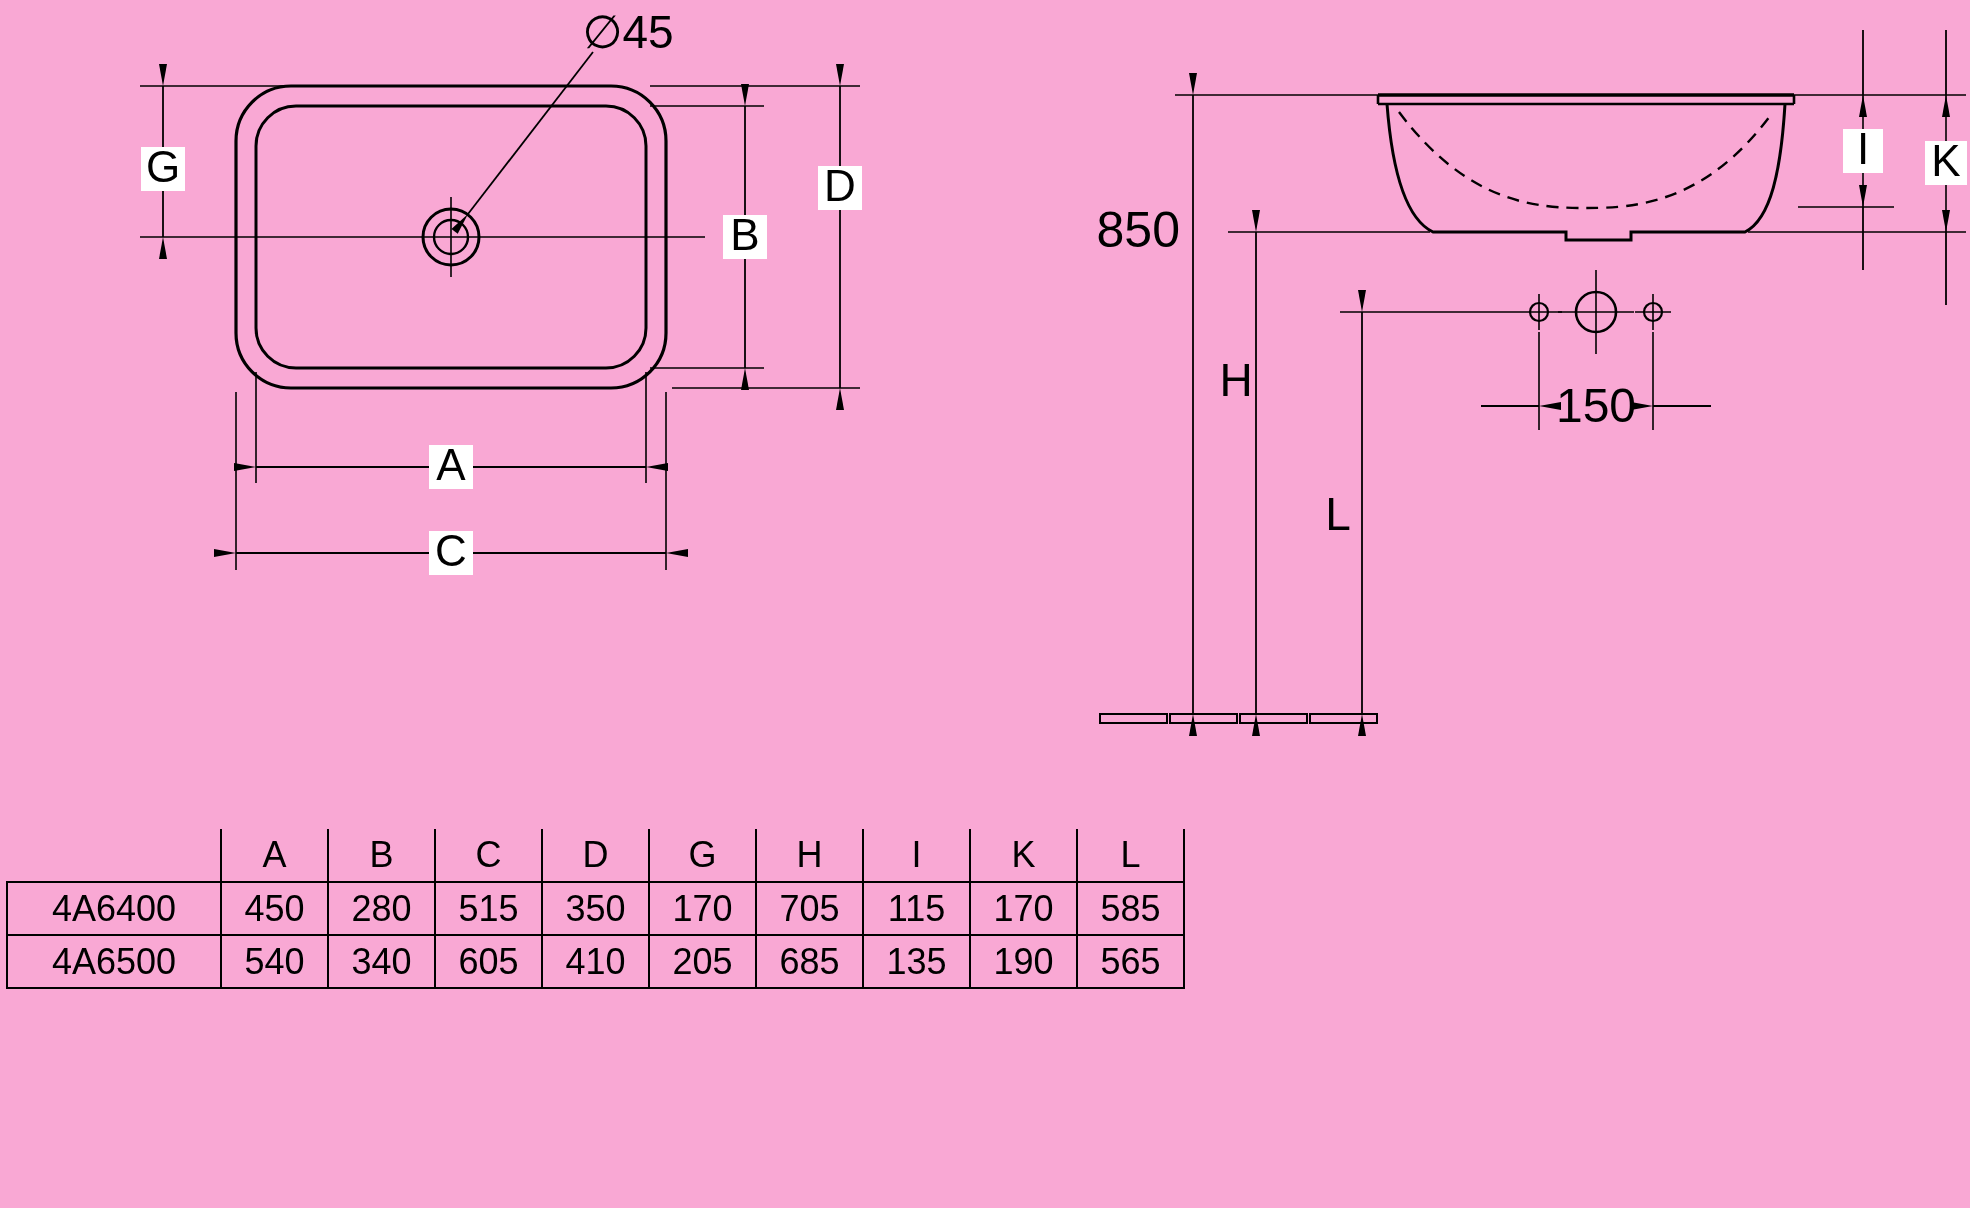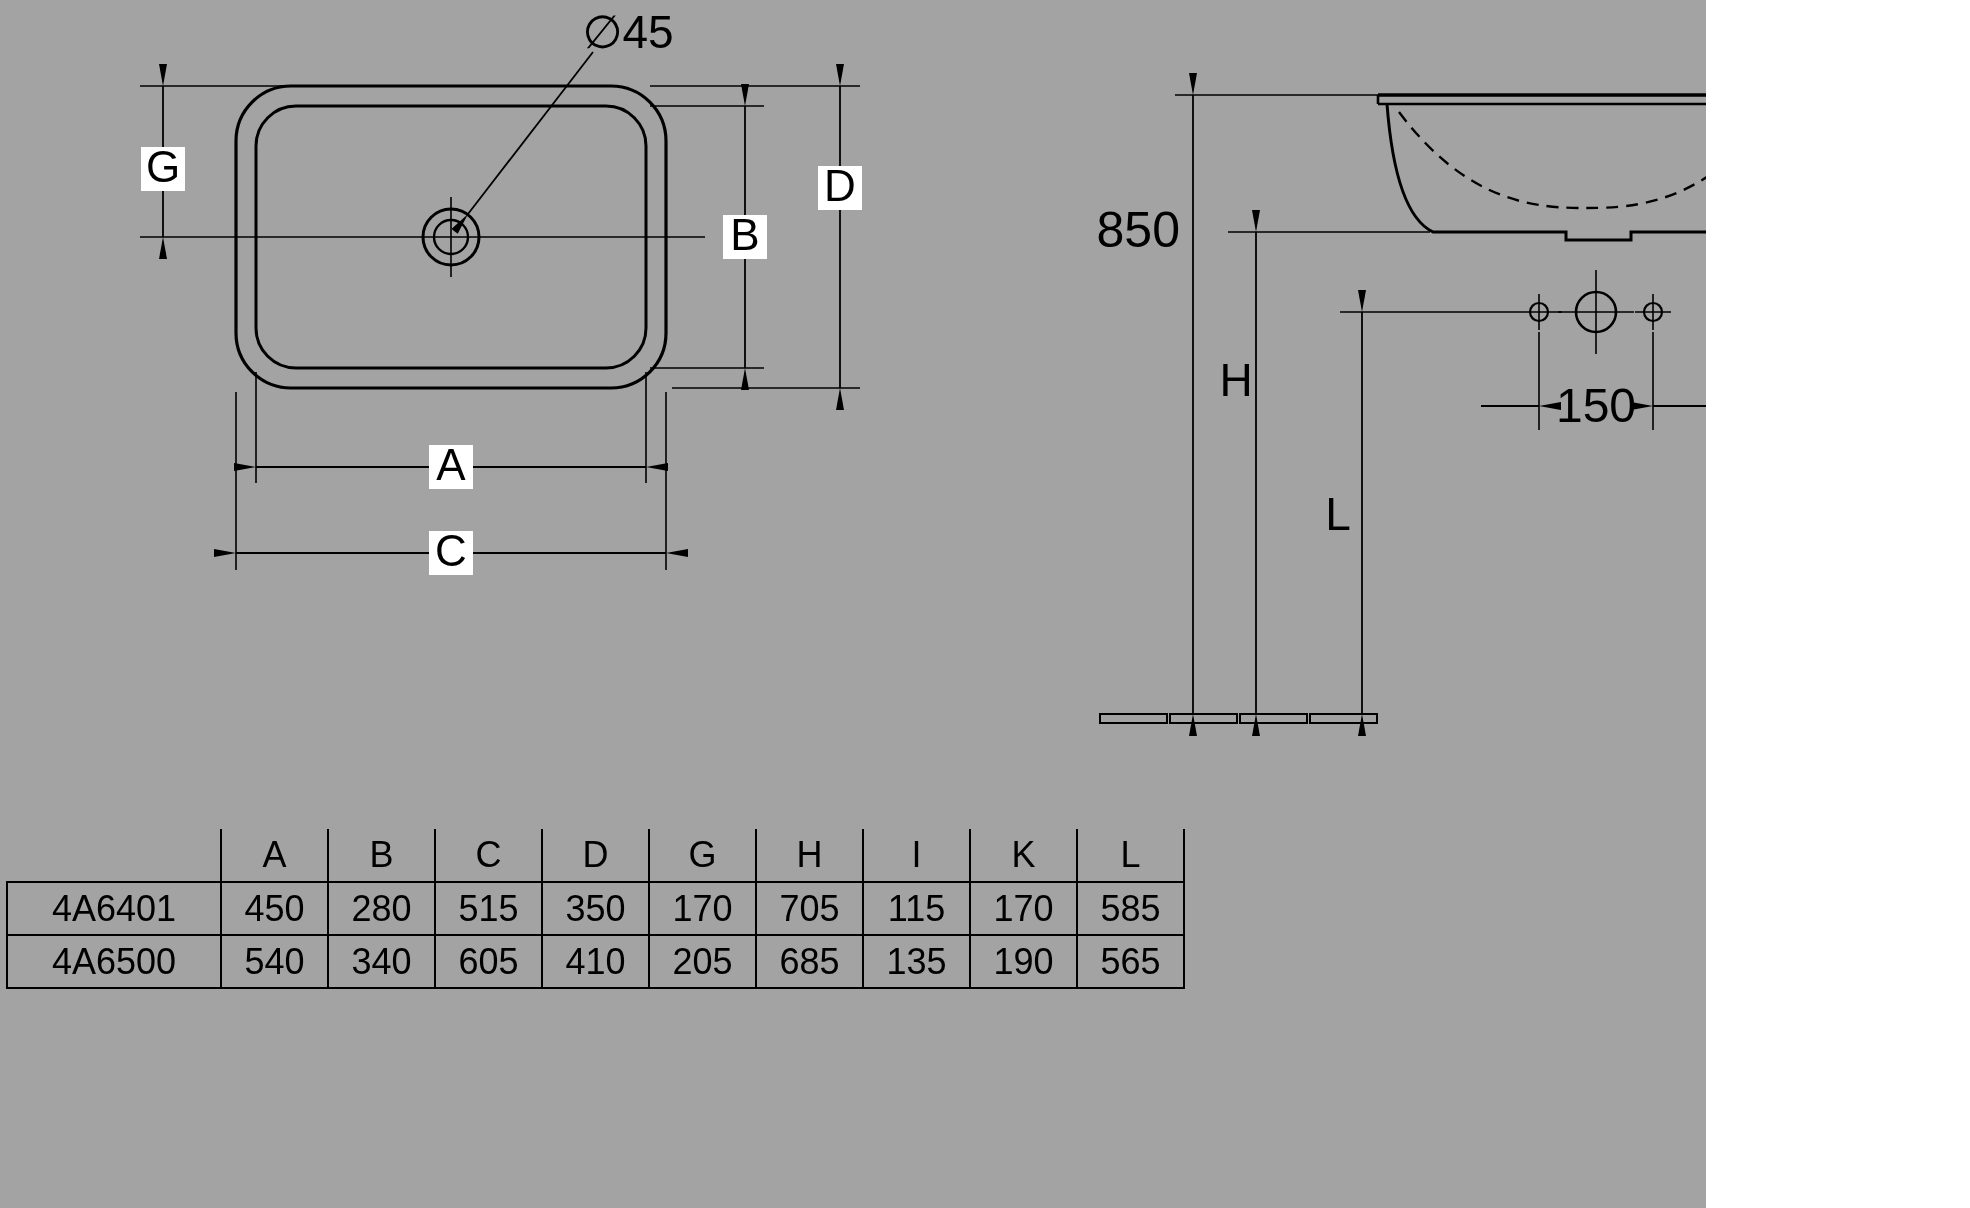--- a/index.html
+++ b/index.html
@@ -1,21 +1,21 @@
 <!DOCTYPE html>
 <html><head>
 <meta charset="utf-8">
 <style>
   * { box-sizing: border-box; }
   html, body { margin: 0; padding: 0; background: #ffffff; }
   .canvas {
     position: relative;
-    width: 1706px;
+    width: 1970px;
     height: 1208px;
-    background: #a3a3a3;
+    background: #f9a8d4;
     overflow: hidden;
     font-family: "Liberation Sans", sans-serif;
     color: #000;
   }
   .canvas svg { position: absolute; left: 0; top: 0; }
   svg text { font-family: "Liberation Sans", sans-serif; fill: #000; }
 
   .dim-table {
     position: absolute;
     left: 6px;
@@ -178,21 +178,21 @@
         <th>D</th>
         <th>G</th>
         <th>H</th>
         <th>I</th>
         <th>K</th>
         <th>L</th>
       </tr>
     </thead>
     <tbody>
       <tr>
-        <td>4A6401</td>
+        <td>4A6400</td>
         <td>450</td>
         <td>280</td>
         <td>515</td>
         <td>350</td>
         <td>170</td>
         <td>705</td>
         <td>115</td>
         <td>170</td>
         <td>585</td>
       </tr>

